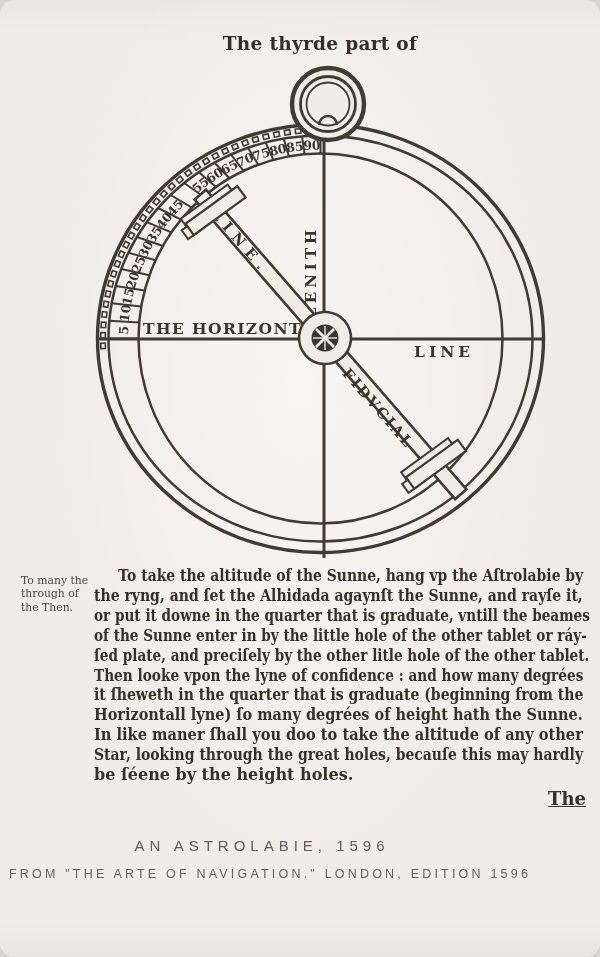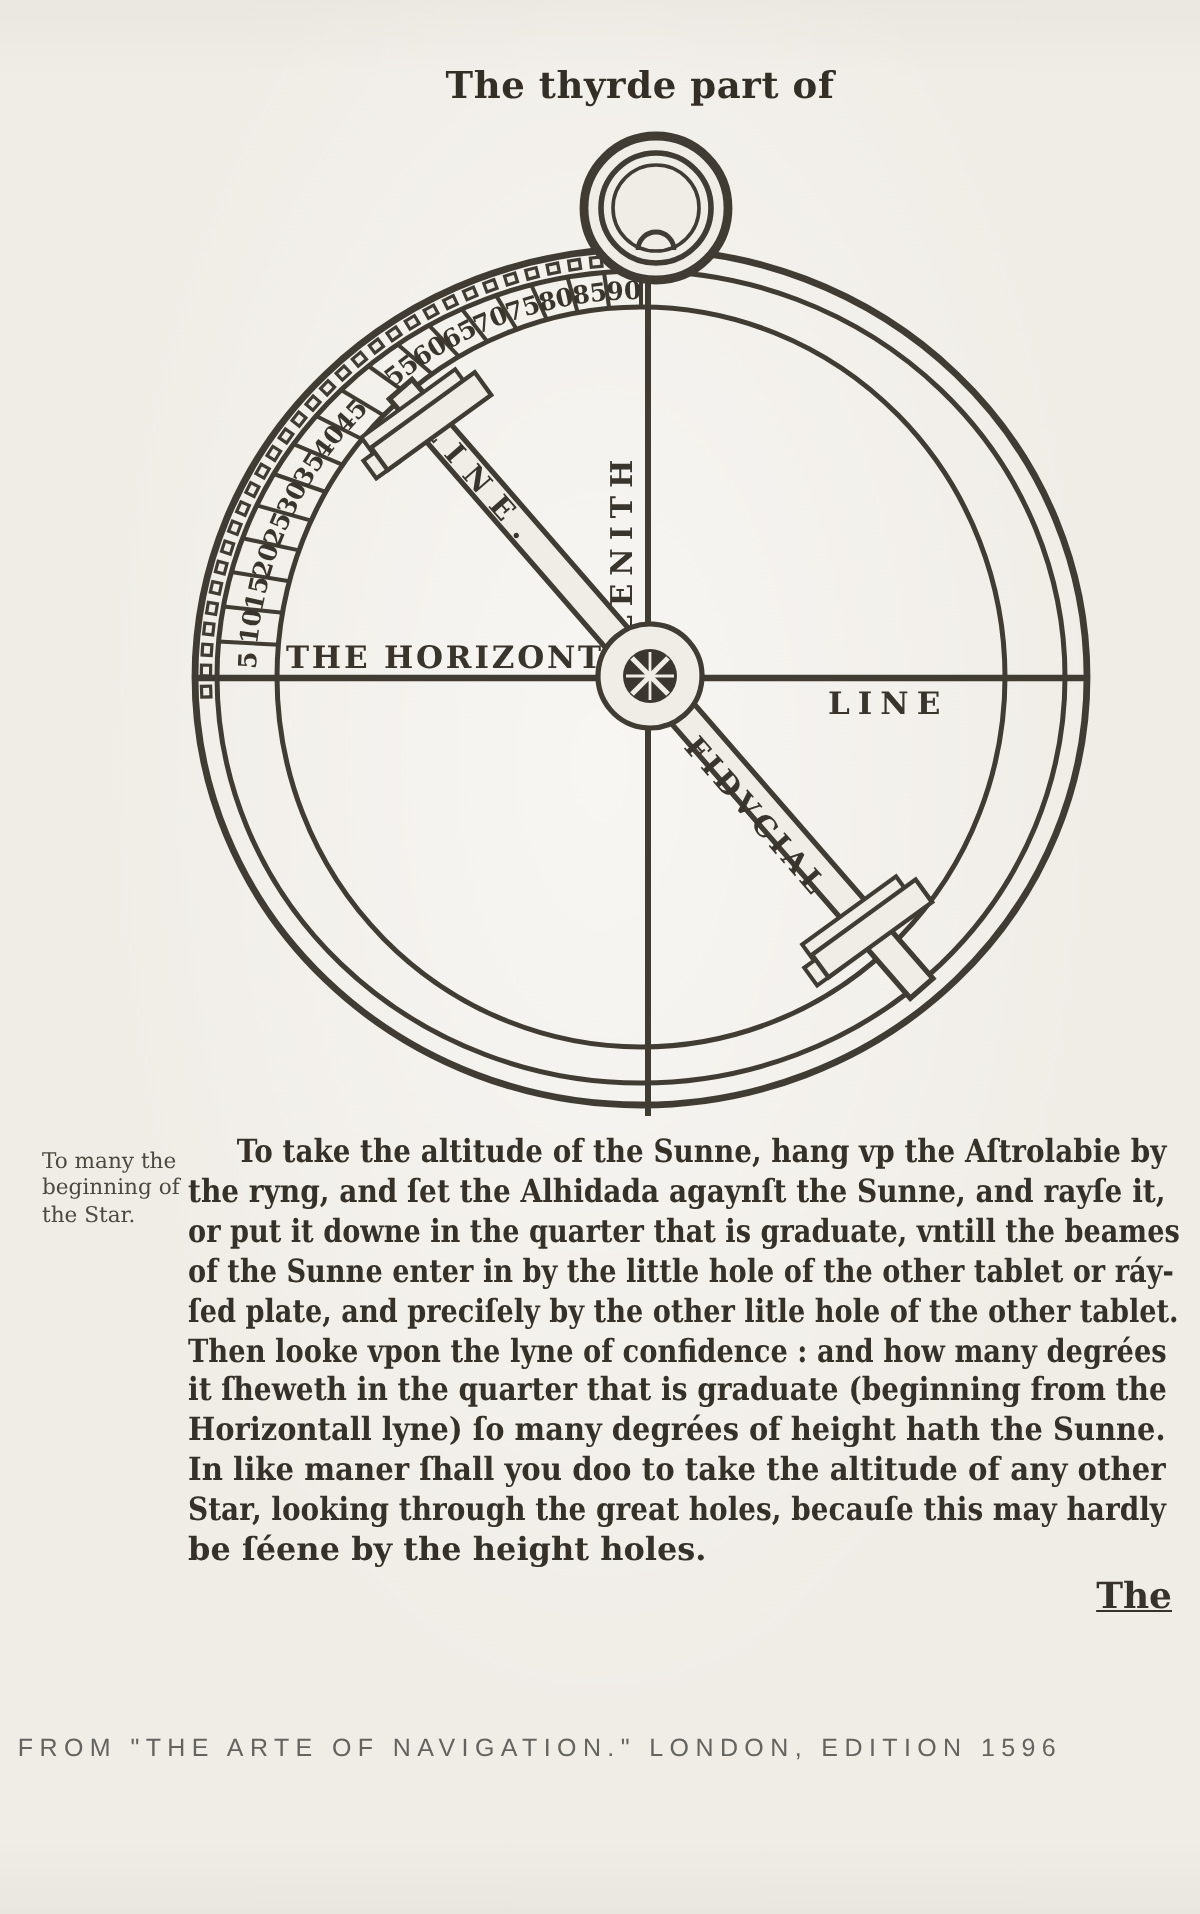--- a/index.html
+++ b/index.html
@@ -1,21 +1,21 @@
 <!DOCTYPE html>
 <html><head>
 <meta charset="utf-8">
 <style>
   html,body{margin:0;padding:0;background:#d8d5cf;}
   .page{
     position:relative;width:600px;height:957px;overflow:hidden;
     background:#f0ede7;
     background-image:radial-gradient(ellipse at 50% 40%, rgba(255,255,255,.5) 0%, rgba(255,255,255,0) 60%),
                      linear-gradient(180deg, rgba(120,110,90,.05) 0%, rgba(120,110,90,0) 4%, rgba(120,110,90,0) 96%, rgba(120,110,90,.06) 100%);
-    font-family:"DejaVu Serif",serif;color:#3a362e;
+    font-family:"DejaVu Serif",serif;color:#3a362e;border-radius:14px;
   }
   .header-line{
     position:absolute;left:40px;top:33px;width:560px;text-align:center;
     font:700 18.5px/22px "DejaVu Serif",serif;letter-spacing:.3px;color:#332f27;
   }
   svg.diagram{position:absolute;left:0;top:0;}
   svg .ink{stroke:#403b33;fill:none;}
   svg text{fill:#3a352c;font-family:"DejaVu Serif",serif;font-weight:700;}
   .margin-note{
     position:absolute;left:21px;top:574px;width:72px;
@@ -165,35 +165,36 @@
         <line x1="-9" y1="-9" x2="9" y2="9" stroke="#f0ede7" stroke-width="2.6"></line>
         <line x1="-9" y1="9" x2="9" y2="-9" stroke="#f0ede7" stroke-width="2.6"></line>
         <line x1="0" y1="-12" x2="0" y2="12" stroke="#f0ede7" stroke-width="1.4"></line>
         <line x1="-12" y1="0" x2="12" y2="0" stroke="#f0ede7" stroke-width="1.4"></line>
       </g>
     </g>
   </svg>
 
   <div class="margin-note">
     <div>To many the</div>
-    <div>beginning of</div>
-    <div>the Star.</div>
+    <div>through of</div>
+    <div>the Then.</div>
   </div>
 
   <div class="paragraph">
       <div class="bl-line first" style="transform: scaleX(0.8701);">To take the altitude of the Sunne, hang vp the Aſtrolabie by</div>
       <div class="bl-line" style="transform: scaleX(0.8748);">the ryng, and ſet the Alhidada agaynſt the Sunne, and rayſe it,</div>
       <div class="bl-line" style="transform: scaleX(0.85);">or put it downe in the quarter that is graduate, vntill the beames</div>
       <div class="bl-line" style="transform: scaleX(0.85);">of the Sunne enter in by the little hole of the other tablet or ráy-</div>
       <div class="bl-line" style="transform: scaleX(0.85);">ſed plate, and preciſely by the other litle hole of the other tablet.</div>
       <div class="bl-line" style="transform: scaleX(0.8549);">Then looke vpon the lyne of confidence : and how many degrées</div>
       <div class="bl-line" style="transform: scaleX(0.8763);">it ſheweth in the quarter that is graduate (beginning from the</div>
       <div class="bl-line" style="transform: scaleX(0.9039);">Horizontall lyne) ſo many degrées of height hath the Sunne.</div>
       <div class="bl-line" style="transform: scaleX(0.9123);">In like maner ſhall you doo to take the altitude of any other</div>
       <div class="bl-line" style="transform: scaleX(0.8732);">Star, looking through the great holes, becauſe this may hardly</div>
       <div class="bl-line last">be ſéene by the height holes.</div>
     </div>
 
   <div class="catchword">The</div>
 
+  <div class="caption-title">AN  ASTROLABIE,  1596</div>
   <div class="caption-source">FROM "THE ARTE OF NAVIGATION." LONDON, EDITION 1596</div>
 
 </div>
 
 </body></html>

